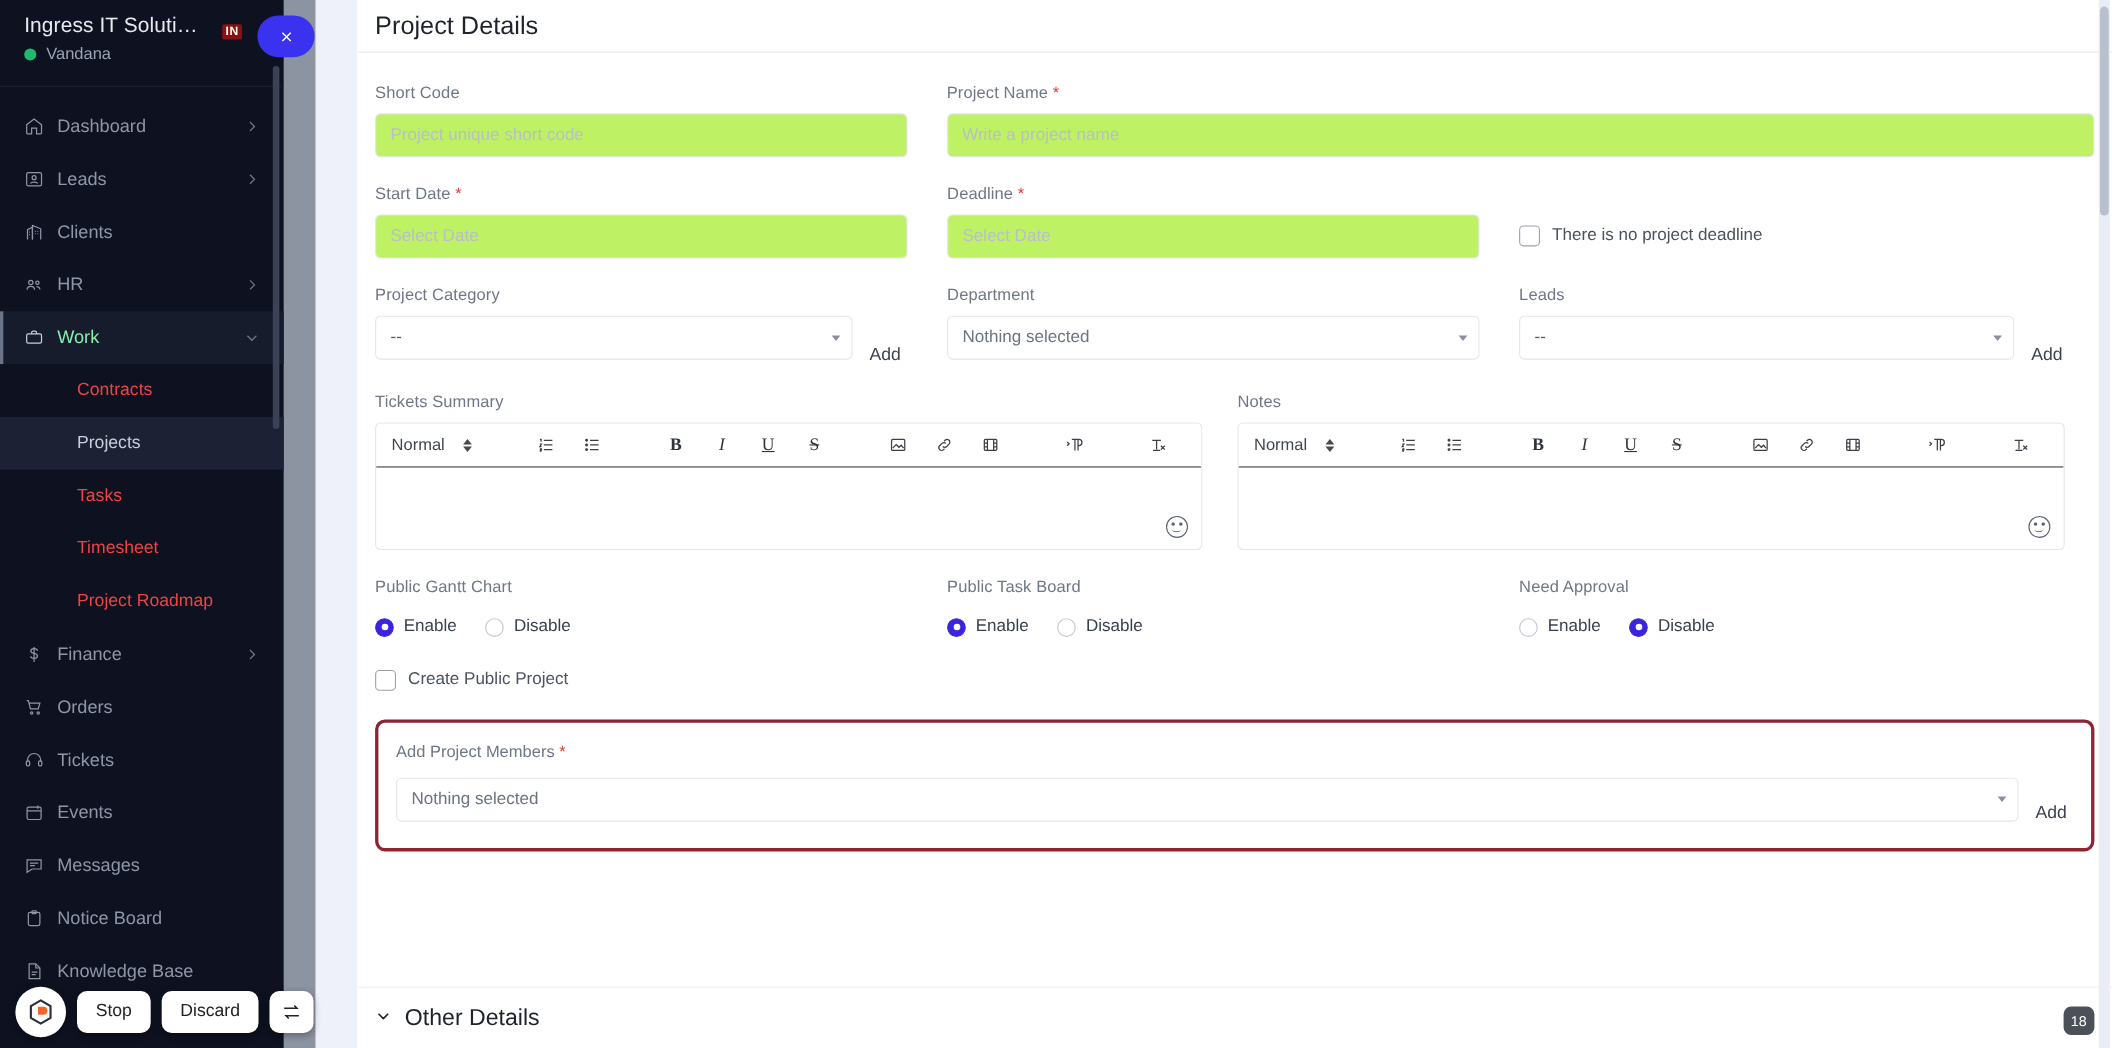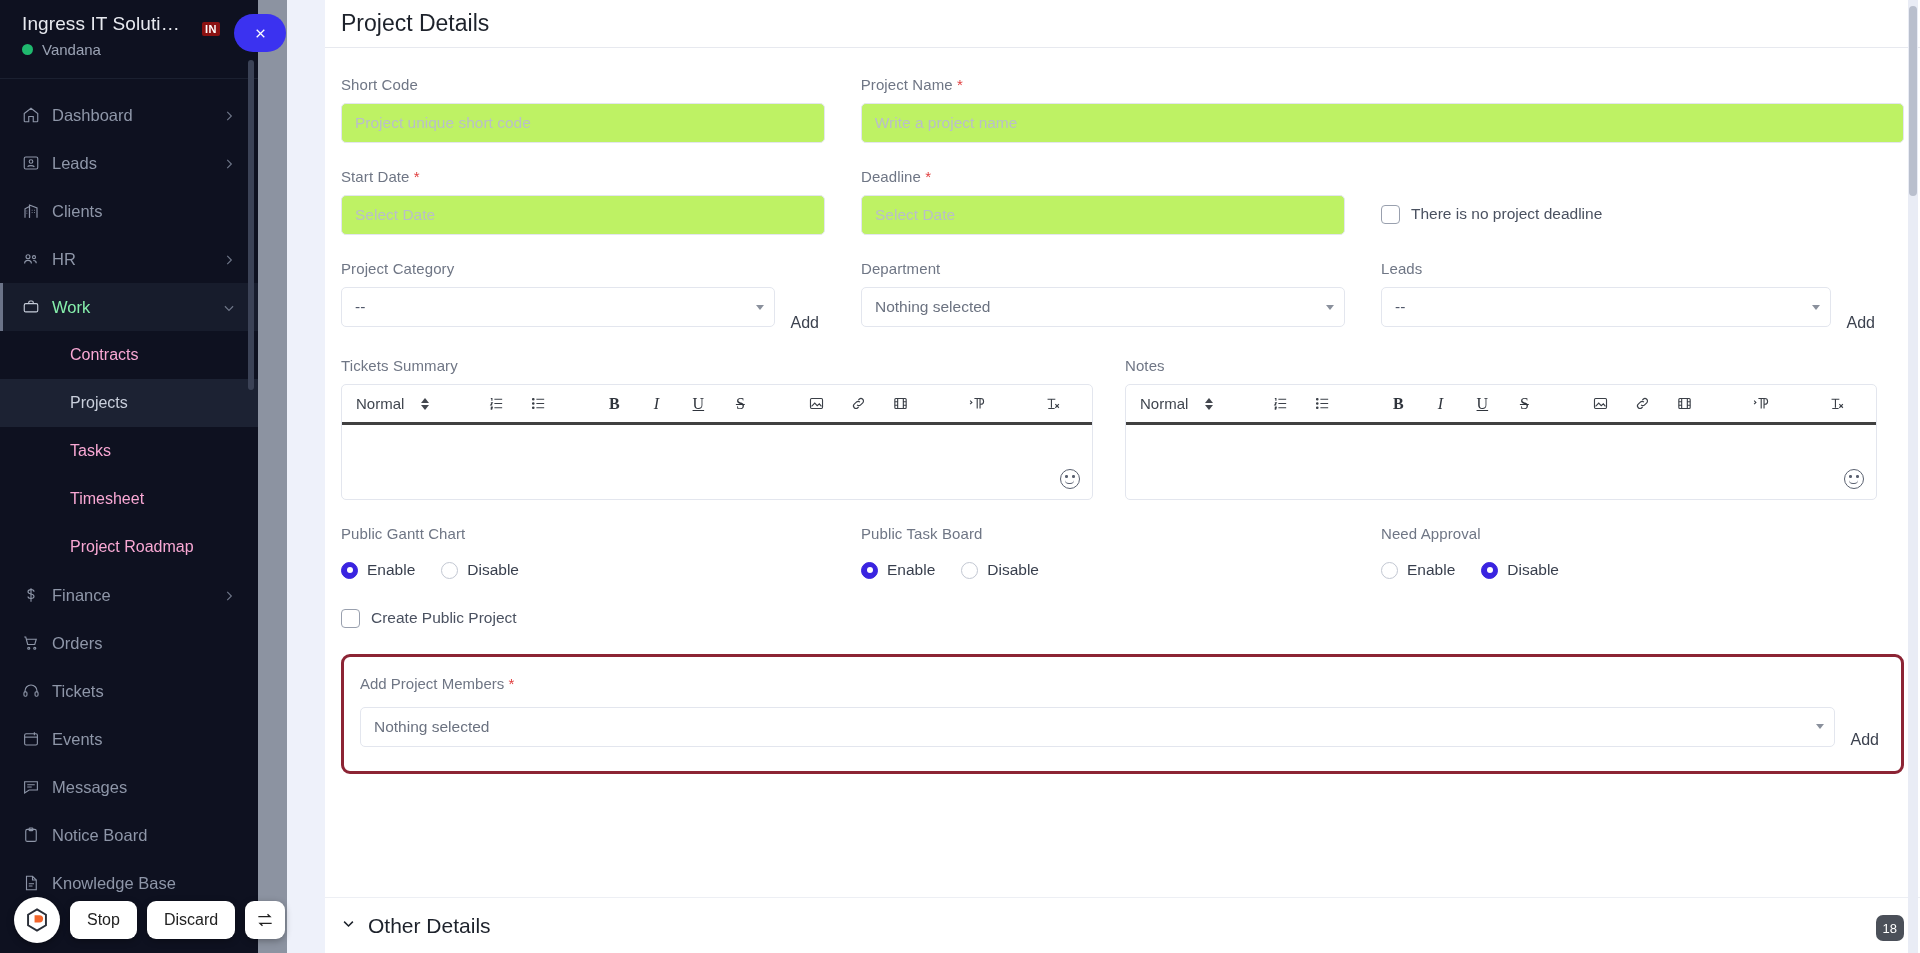--- a/index.html
+++ b/index.html
@@ -51,21 +51,21 @@
   .sb-item .sb-lbl { flex: 1; padding-left: 4px; }
   .sb-item .sb-chev { width: 14px; height: 14px; flex: 0 0 14px; }
   .sb-item .sb-chev svg { width: 14px; height: 14px; stroke: #6e7688; fill:none; stroke-width: 2;}
   .sb-item.active {
     background: #171c2c; color: #86efac;
     border-left: 3px solid #6b7388; padding-left: 19px;
   }
   .sb-item.active .sb-ico svg { stroke: #c7cdda; }
   .sb-sub {
     display: flex; align-items: center; height: 48px;
-    padding-left: 70px; color: #f9a8d4; font-size: 16px; cursor: pointer;
+    padding-left: 70px; color: #ef4444; font-size: 16px; cursor: pointer;
   }
   .sb-sub.selected { background: #1c2233; color: #c9cfdc; }
 
   .sb-scrollbar {
     position: absolute; right: 4px; top: 60px; width: 6px; height: 330px;
     background: #3b4256; border-radius: 3px;
   }
 
   
   .close-pill {
@@ -167,21 +167,21 @@
     background: #fff; flex: 0 0 19px; cursor: pointer;
   }
   .cbl { font-size: 15.5px; color: #4a5160; }
 
   
   .editor {
     border: 1px solid #e3e6ee; border-radius: 5px; background: #fff;
     height: 116px; position: relative; overflow: hidden;
   }
   .etoolbar {
-    height: 40px; border-bottom: 3px solid #404040;
+    height: 40px; border-bottom: 1px solid #404040;
     display: flex; align-items: center; gap: 16px; padding: 0 10px;
   }
   .e-normal { font-size: 15px; color: #40464f; padding: 0 4px; display:flex; align-items:center; gap: 17px;}
   .e-spin { display:flex; flex-direction:column; gap:2px; }
   .e-spin i { display:block; width:0;height:0;border-left:4px solid transparent;border-right:4px solid transparent; }
   .e-spin i.up { border-bottom: 5px solid #44484f; }
   .e-spin i.dn { border-top: 5px solid #44484f; }
   .e-sep { width: 18px; }
   .ebtn { width: 26px; height: 26px; display:flex; align-items:center; justify-content:center; cursor:pointer; }
   .ebtn svg { stroke: #3b4048; fill: none; stroke-width: 1.6; width: 17px; height: 17px; }

